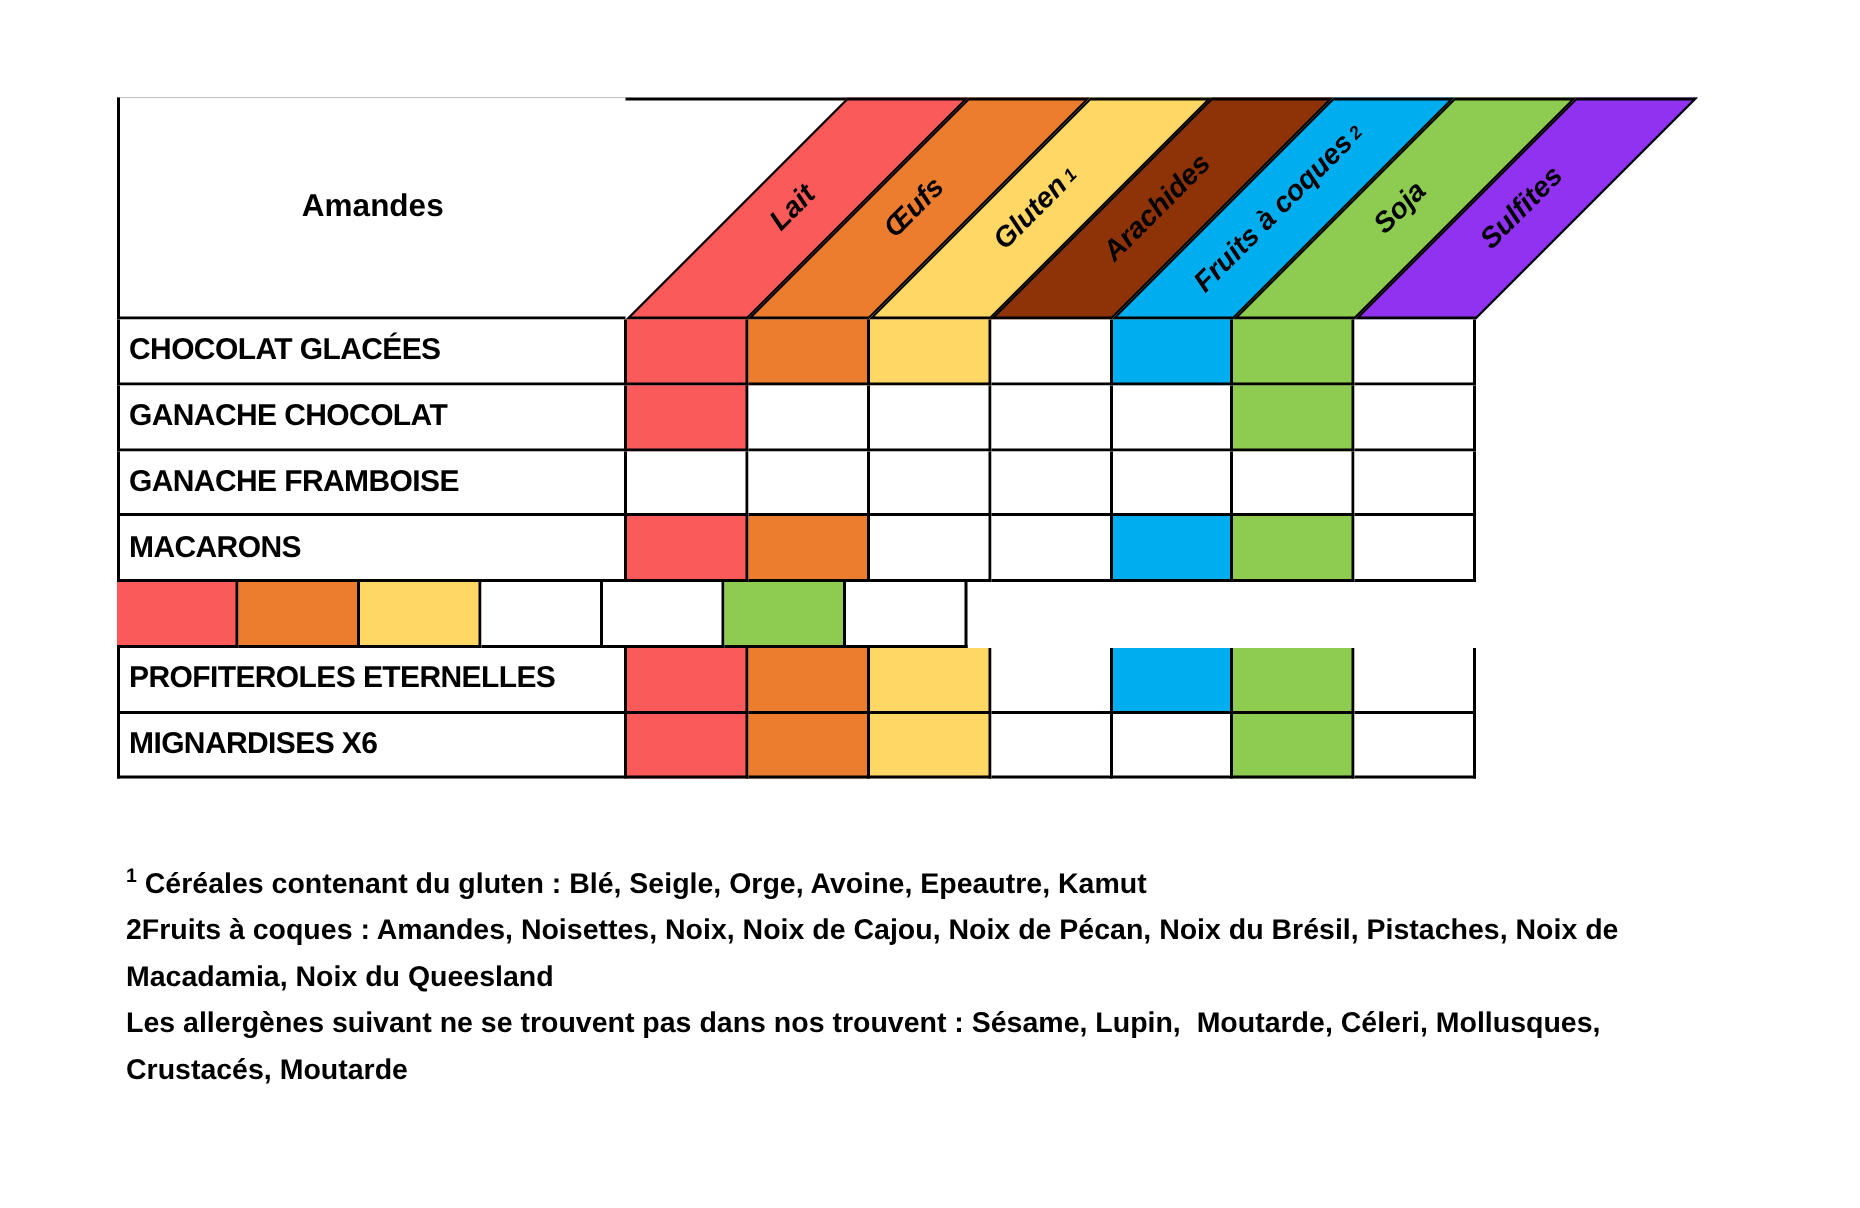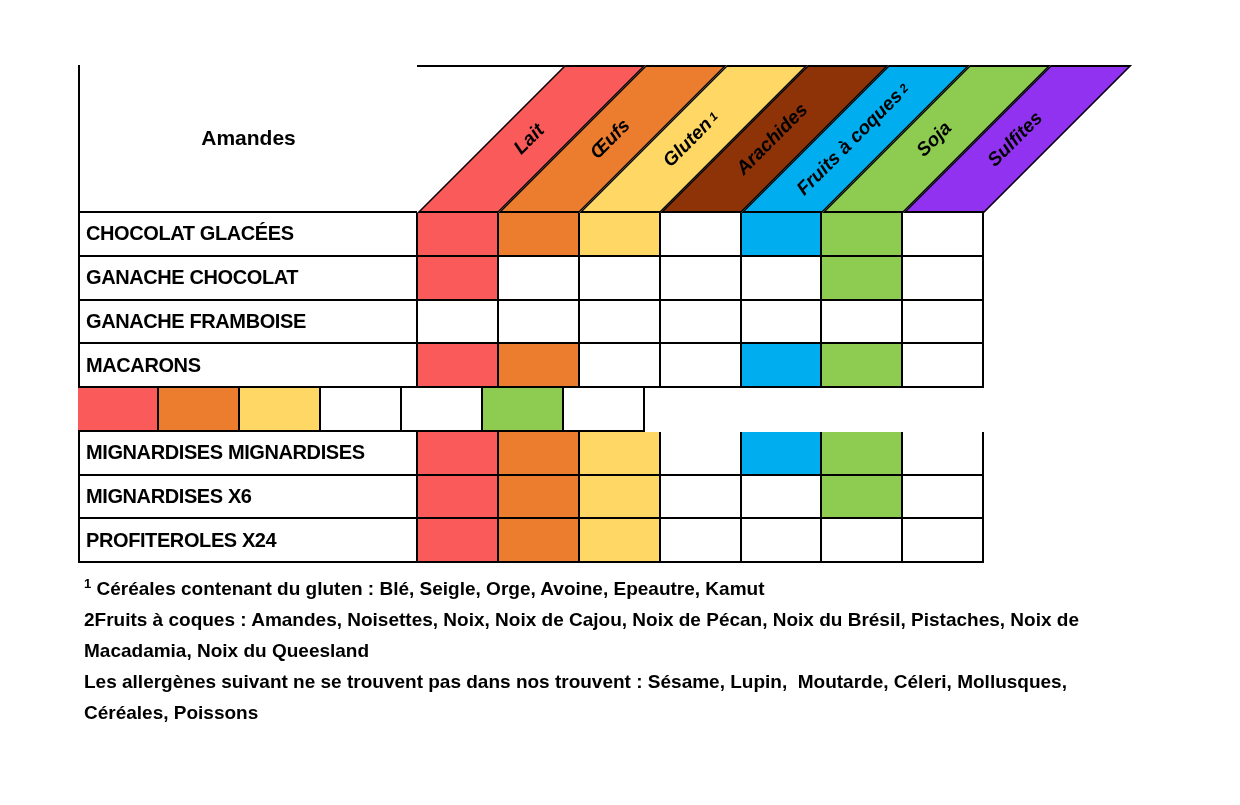--- a/index.html
+++ b/index.html
@@ -165,54 +165,44 @@
         <div class="trow">
           <div class="cell mark" style="background: rgb(251, 90, 90);"></div>
           <div class="cell mark" style="background: rgb(236, 125, 46);"></div>
           <div class="cell mark" style="background: rgb(255, 215, 101);"></div>
           <div class="cell mark"></div>
           <div class="cell mark"></div>
           <div class="cell mark" style="background: rgb(141, 204, 80);"></div>
           <div class="cell mark"></div>
         </div>
         <div class="trow">
-          <div class="cell product">MIGNARDISES MIGNARDISES</div>
+          <div class="cell product">PROFITEROLES ETERNELLES</div>
           <div class="cell mark" style="background: rgb(251, 90, 90);"></div>
           <div class="cell mark" style="background: rgb(236, 125, 46);"></div>
           <div class="cell mark" style="background: rgb(255, 215, 101);"></div>
           <div class="cell mark"></div>
           <div class="cell mark" style="background: rgb(0, 174, 239);"></div>
           <div class="cell mark" style="background: rgb(141, 204, 80);"></div>
           <div class="cell mark"></div>
         </div>
         <div class="trow">
           <div class="cell product">MIGNARDISES X6</div>
           <div class="cell mark" style="background: rgb(251, 90, 90);"></div>
           <div class="cell mark" style="background: rgb(236, 125, 46);"></div>
           <div class="cell mark" style="background: rgb(255, 215, 101);"></div>
           <div class="cell mark"></div>
           <div class="cell mark"></div>
           <div class="cell mark" style="background: rgb(141, 204, 80);"></div>
-          <div class="cell mark"></div>
-        </div>
-        <div class="trow">
-          <div class="cell product">PROFITEROLES X24</div>
-          <div class="cell mark" style="background: rgb(251, 90, 90);"></div>
-          <div class="cell mark" style="background: rgb(236, 125, 46);"></div>
-          <div class="cell mark" style="background: rgb(255, 215, 101);"></div>
-          <div class="cell mark"></div>
-          <div class="cell mark"></div>
-          <div class="cell mark"></div>
           <div class="cell mark"></div>
         </div>
       </div>
 
   </div>
 
   <div class="footnotes">
       <div class="fline"><sup>1</sup> Céréales contenant du gluten : Blé, Seigle, Orge, Avoine, Epeautre, Kamut</div>
       <div class="fline">2Fruits à coques : Amandes, Noisettes, Noix, Noix de Cajou, Noix de Pécan, Noix du Brésil, Pistaches, Noix de</div>
       <div class="fline">Macadamia, Noix du Queesland</div>
       <div class="fline">Les allergènes suivant ne se trouvent pas dans nos trouvent : Sésame, Lupin,  Moutarde, Céleri, Mollusques,</div>
-      <div class="fline">Céréales, Poissons</div>
+      <div class="fline">Crustacés, Moutarde</div>
     </div>
 
 </div>
 
 </body></html>

